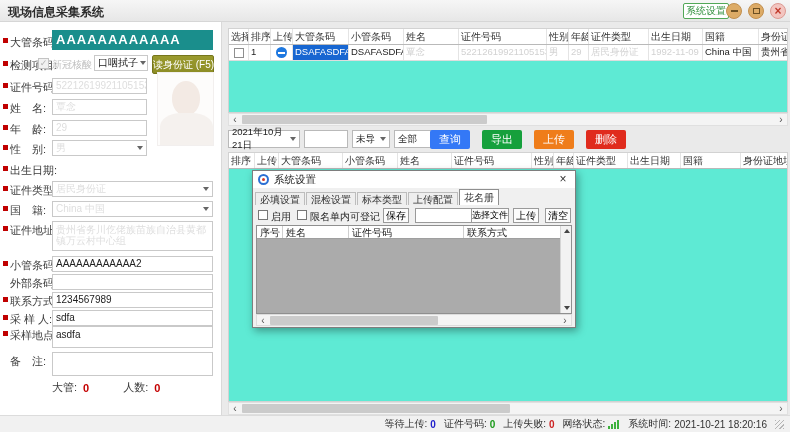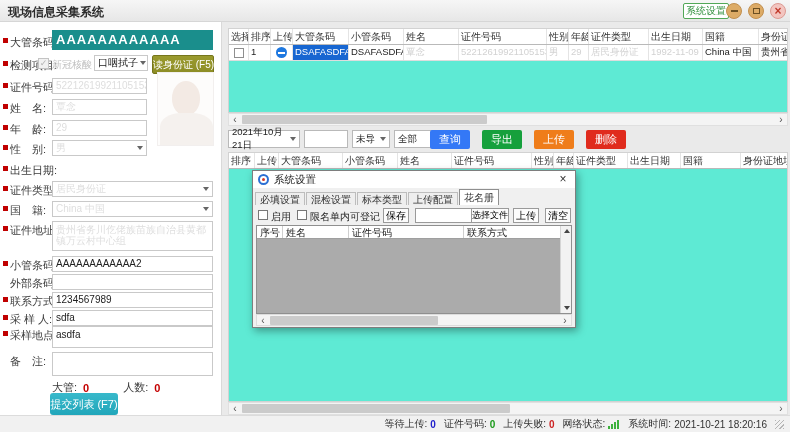--- a/index.html
+++ b/index.html
@@ -216,21 +216,20 @@
   <div class="photo">
     <div class="head"></div>
     <div class="body"></div>
   </div>
   <div class="counters">
     <span class="cnt-label">大管:</span>
     <span class="cnt-val">0</span>
     <span class="cnt-label cnt-gap">人数:</span>
     <span class="cnt-val">0</span>
   </div>
-  <button class="submit-btn">提交列表 (F7)</button>
 </div>
 
 <div class="grid" style="left:228px;top:28px;width:560px;height:85px">
   <div class="thead" id="t1h">
       <div class="cell" style="width: 20px;">选择</div>
       <div class="cell" style="width: 22px;">排序</div>
       <div class="cell" style="width: 22px;">上传</div>
       <div class="cell" style="width: 56px;">大管条码</div>
       <div class="cell" style="width: 55px;">小管条码</div>
       <div class="cell" style="width: 55px;">姓名</div>

